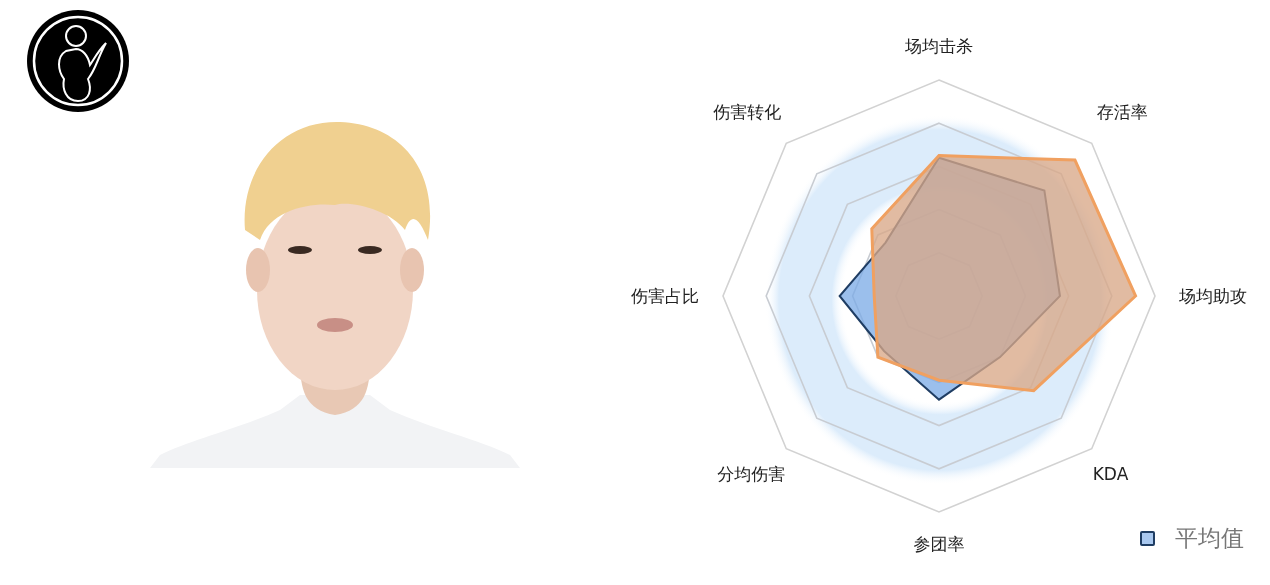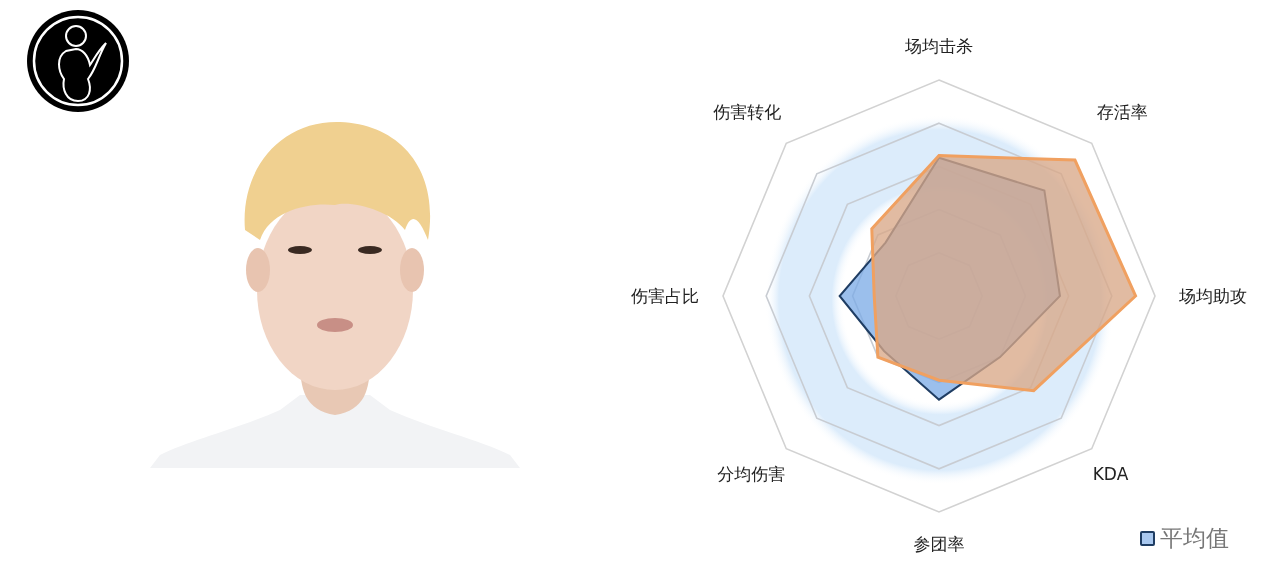--- a/index.html
+++ b/index.html
@@ -1,21 +1,21 @@
 <!DOCTYPE html>
 <html><head>
 <meta charset="utf-8">
 <style>
   html, body { margin:0; padding:0; background:#ffffff; }
   body { width:1270px; height:585px; position:relative; overflow:hidden; font-family:"DejaVu Sans", sans-serif; }
   .logo { position:absolute; left:26px; top:9px; width:104px; height:104px; }
   .photo { position:absolute; left:150px; top:110px; width:370px; height:358px; }
   .chart { position:absolute; left:0; top:0; width:1270px; height:585px; }
   .axis-label { font-family:"DejaVu Sans", sans-serif; font-size:17px; fill:#222; }
-  .legend { position:absolute; left:1140px; top:523px; display:flex; align-items:center; gap:5px; }
+  .legend { position:absolute; left:1140px; top:523px; display:flex; align-items:center; gap:20px; }
   .legend-swatch { width:15px; height:15px; background:#a9c8ef; border:2.5px solid #1f3d63; border-radius:2px; box-sizing:border-box; }
   .legend-text { font-family:"DejaVu Serif", serif; font-size:23px; color:#777; }
 </style>
 </head>
 <body>
 
 <svg class="logo" viewBox="0 0 104 104">
   <circle cx="52" cy="52" r="51" fill="#000"></circle>
   <circle cx="52" cy="52" r="44" fill="none" stroke="#fff" stroke-width="2.5"></circle>
   <circle cx="50" cy="27" r="10" fill="#000" stroke="#fff" stroke-width="2"></circle>

